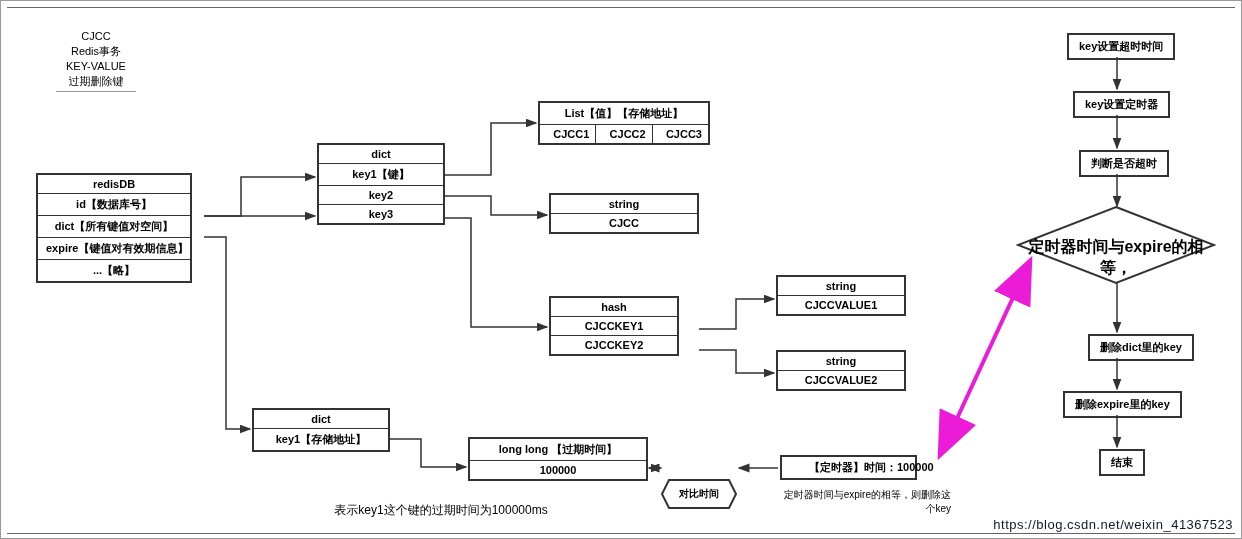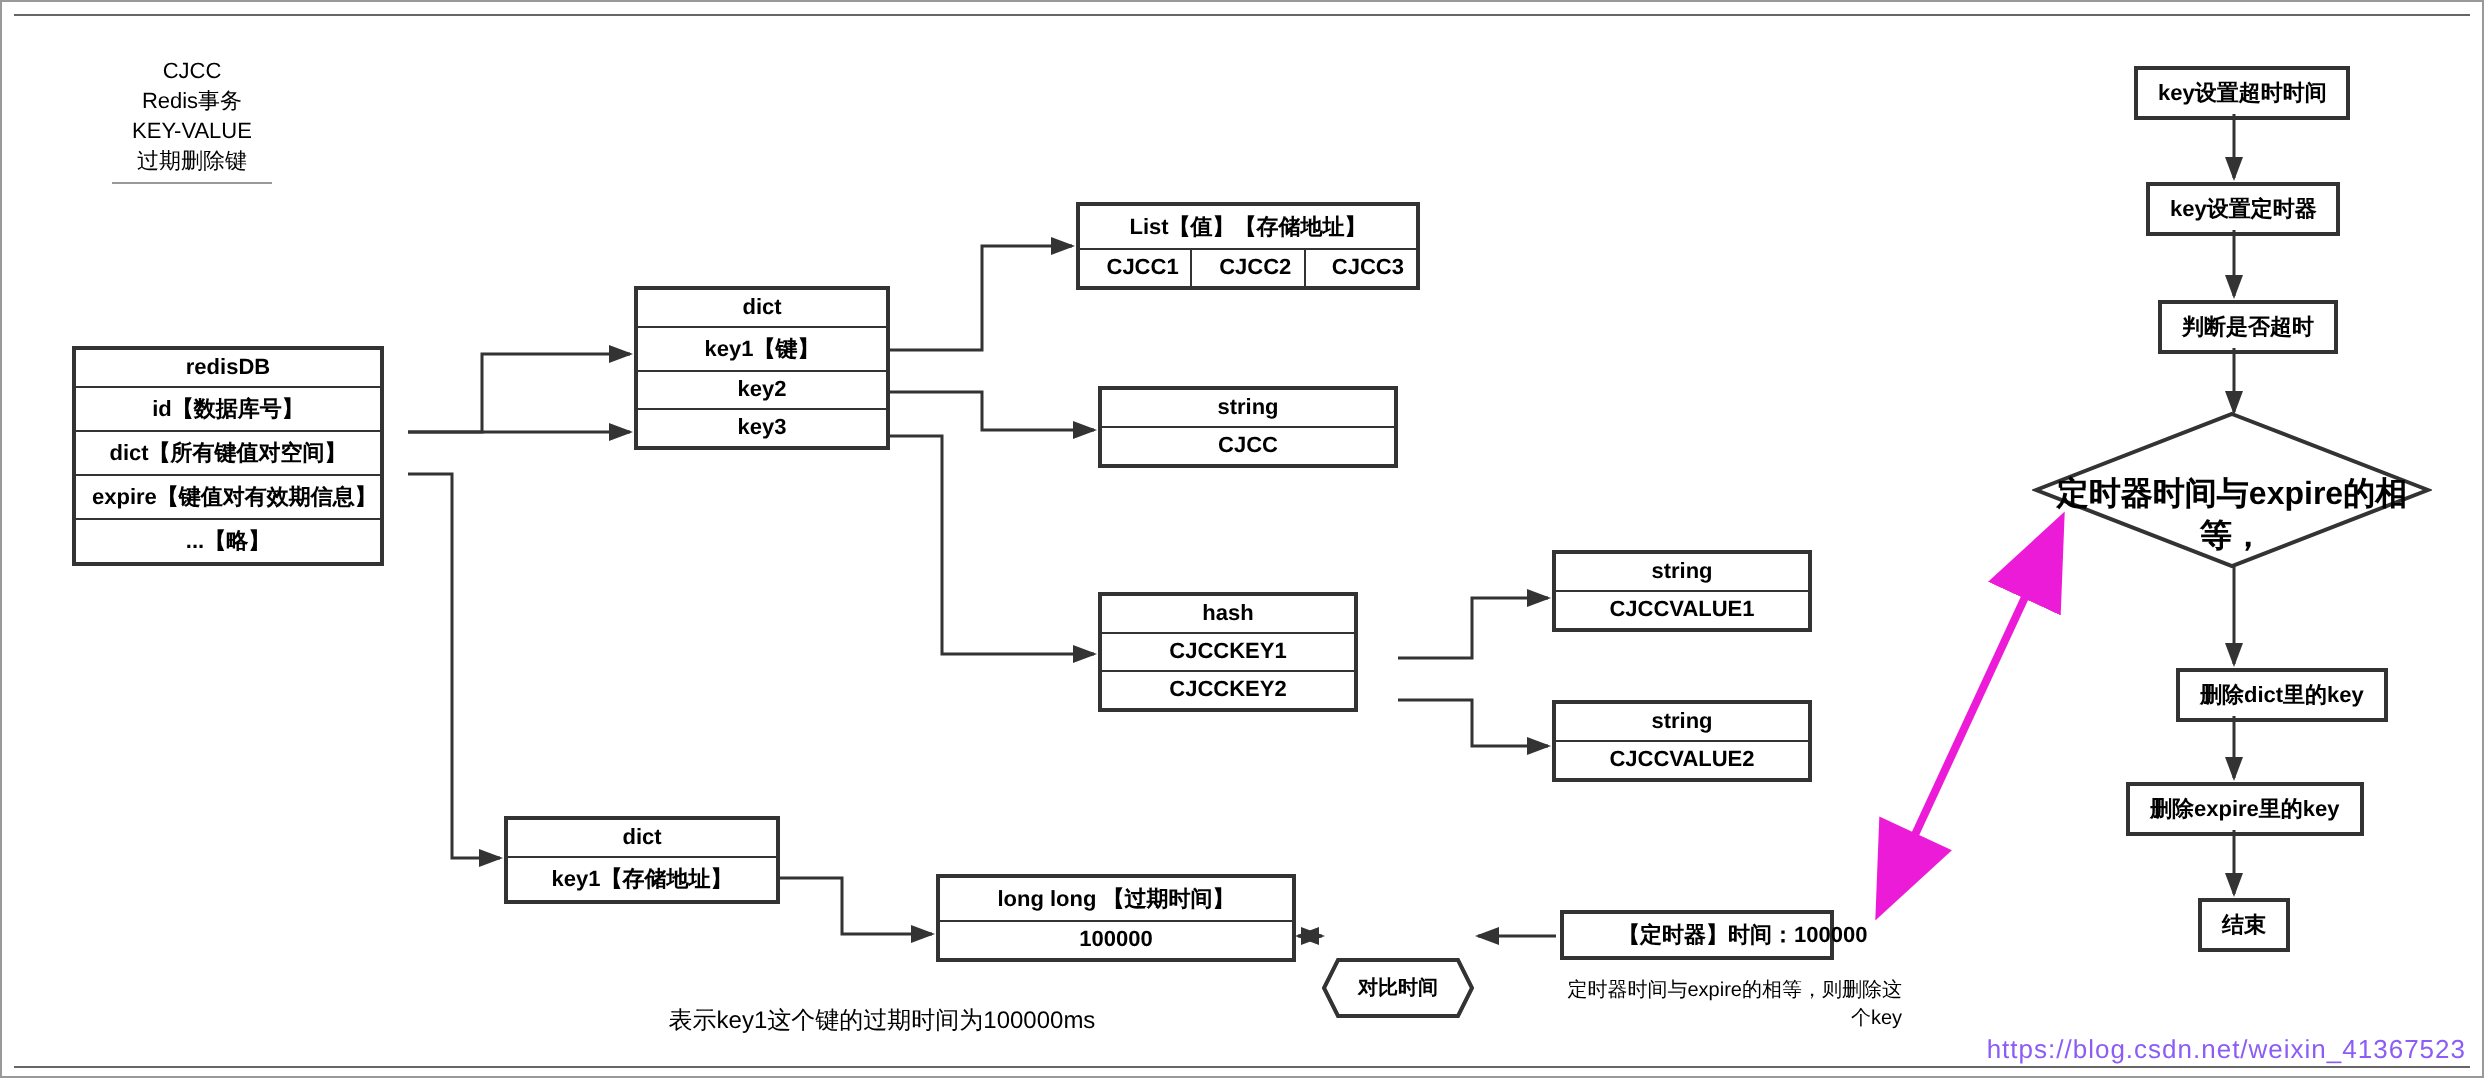--- a/index.html
+++ b/index.html
@@ -1,18 +1,18 @@
 <!DOCTYPE html>
 <html><head>
 <meta charset="utf-8">
 <style>
   * { box-sizing: border-box; margin: 0; padding: 0; }
   body { font-family: Arial, "Microsoft YaHei", sans-serif; font-size: 11px; background: #fff; }
   .canvas { position: relative; width: 1242px; height: 539px; border: 1px solid #999; overflow: hidden; }
-  .watermark { position: absolute; right: 8px; bottom: 6px; color: #8b5cf6; font-size: 13px; letter-spacing: .5px; pointer-events:none; }
+  .watermark { position: absolute; right: 8px; bottom: 6px; color: #0f172a; font-size: 13px; letter-spacing: .5px; pointer-events:none; }
   .toplines { position:absolute; top:28px; left:55px; width:80px; text-align:center; line-height:15px; font-size:11px; }
   .tbl { position:absolute; border:2px solid #333; background:#fff; }
   .tbl .row { border-top:1px solid #333; padding:3px 8px; text-align:center; font-weight:bold; font-size:11px; white-space:nowrap; }
   .tbl .row:first-child { border-top:none; }
   .cells { display:flex; }
   .cells .c { flex:1; border-top:1px solid #333; border-right:1px solid #333; padding:3px 6px; text-align:right; font-weight:bold; font-size:11px; }
   .cells .c:last-child { border-right:none; }
   .flowbox { position:absolute; border:2px solid #333; background:#fff; padding:4px 10px; text-align:center; font-weight:bold; font-size:11px; white-space:nowrap; }
   .diamond { position:absolute; width:200px; height:80px; }
   .diamond svg { position:absolute; top:0; left:0; }

